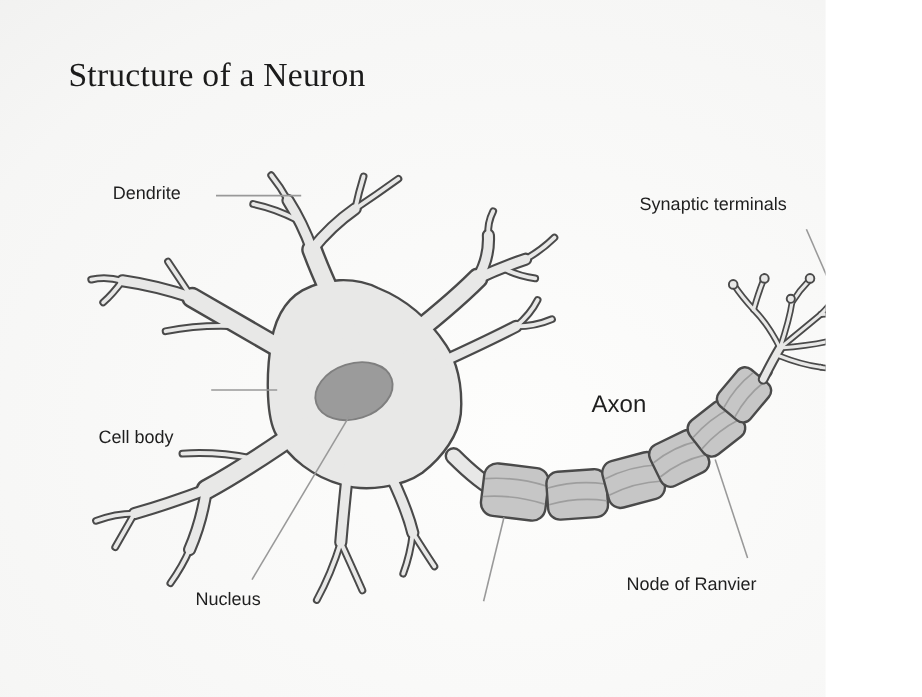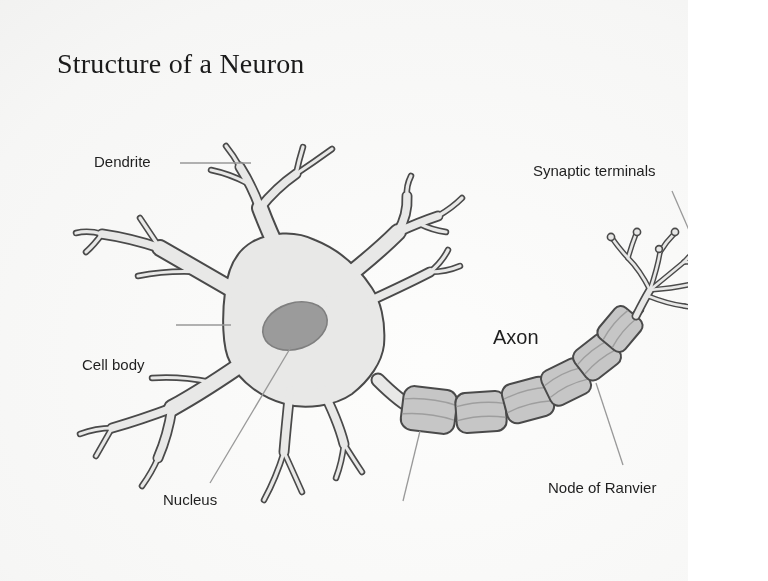--- a/index.html
+++ b/index.html
@@ -294,14 +294,14 @@
     </g>
   </svg>
 
   <div class="title">Structure of a Neuron</div>
 
   <div class="label" style="left:94px;top:151px;">Dendrite</div>
   <div class="label" style="left:533px;top:160px;">Synaptic terminals</div>
   <div class="label" style="left:82px;top:314px;margin-top:40px;">Cell body</div>
   <div class="label axon" style="left:493px;top:326px;">Axon</div>
   <div class="label" style="left:163px;top:489px;">Nucleus</div>
-  <div class="label" style="left:548px;top:477px;">Node of Ranvier</div>
+  <div class="label" style="left:522px;top:477px;">Node of Ranvier</div>
 </div>
 
 </body></html>

